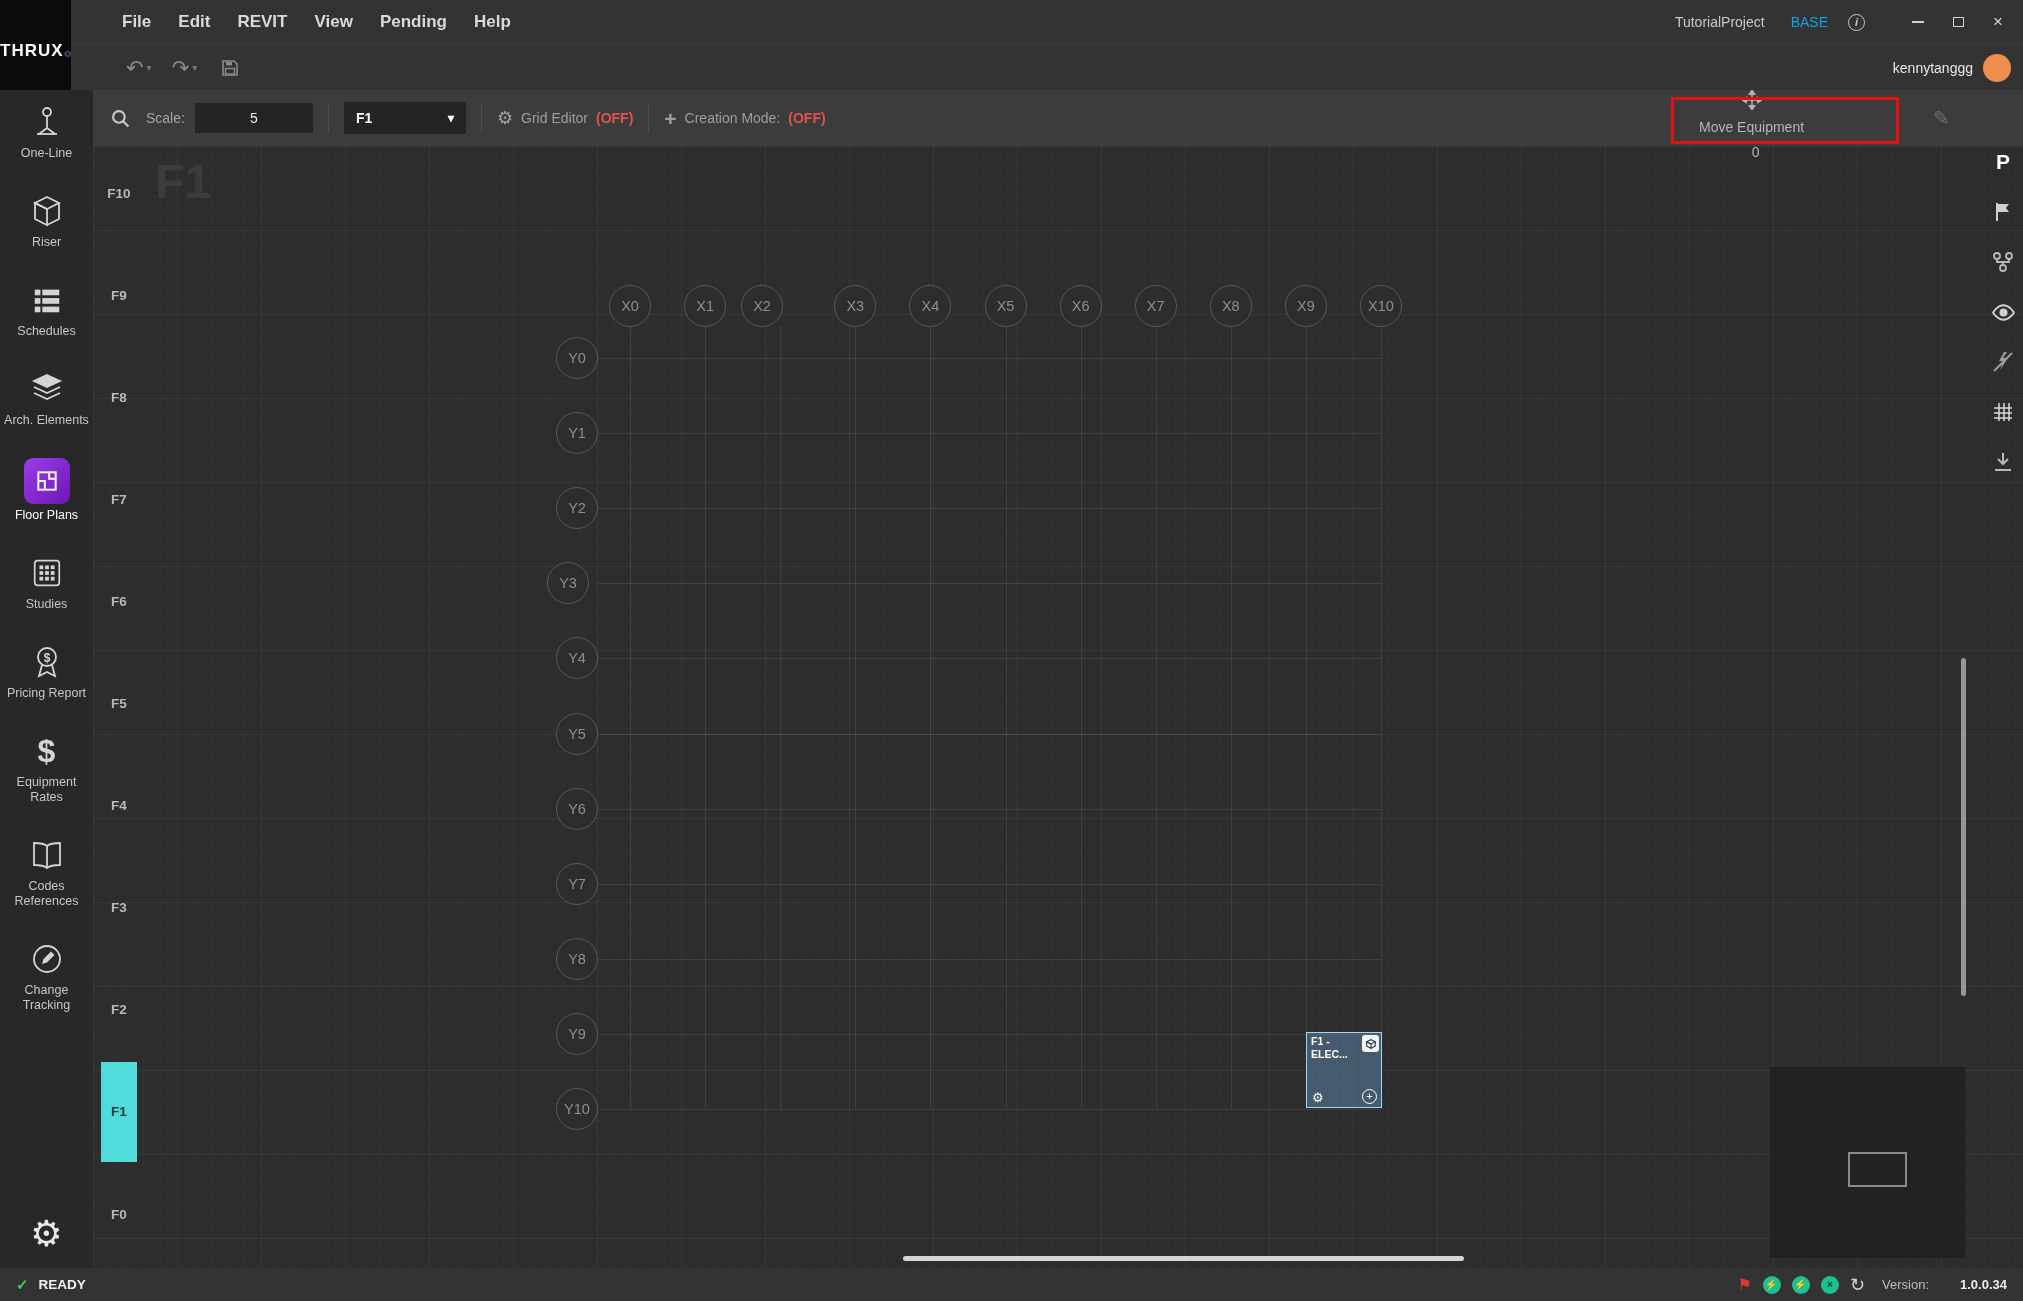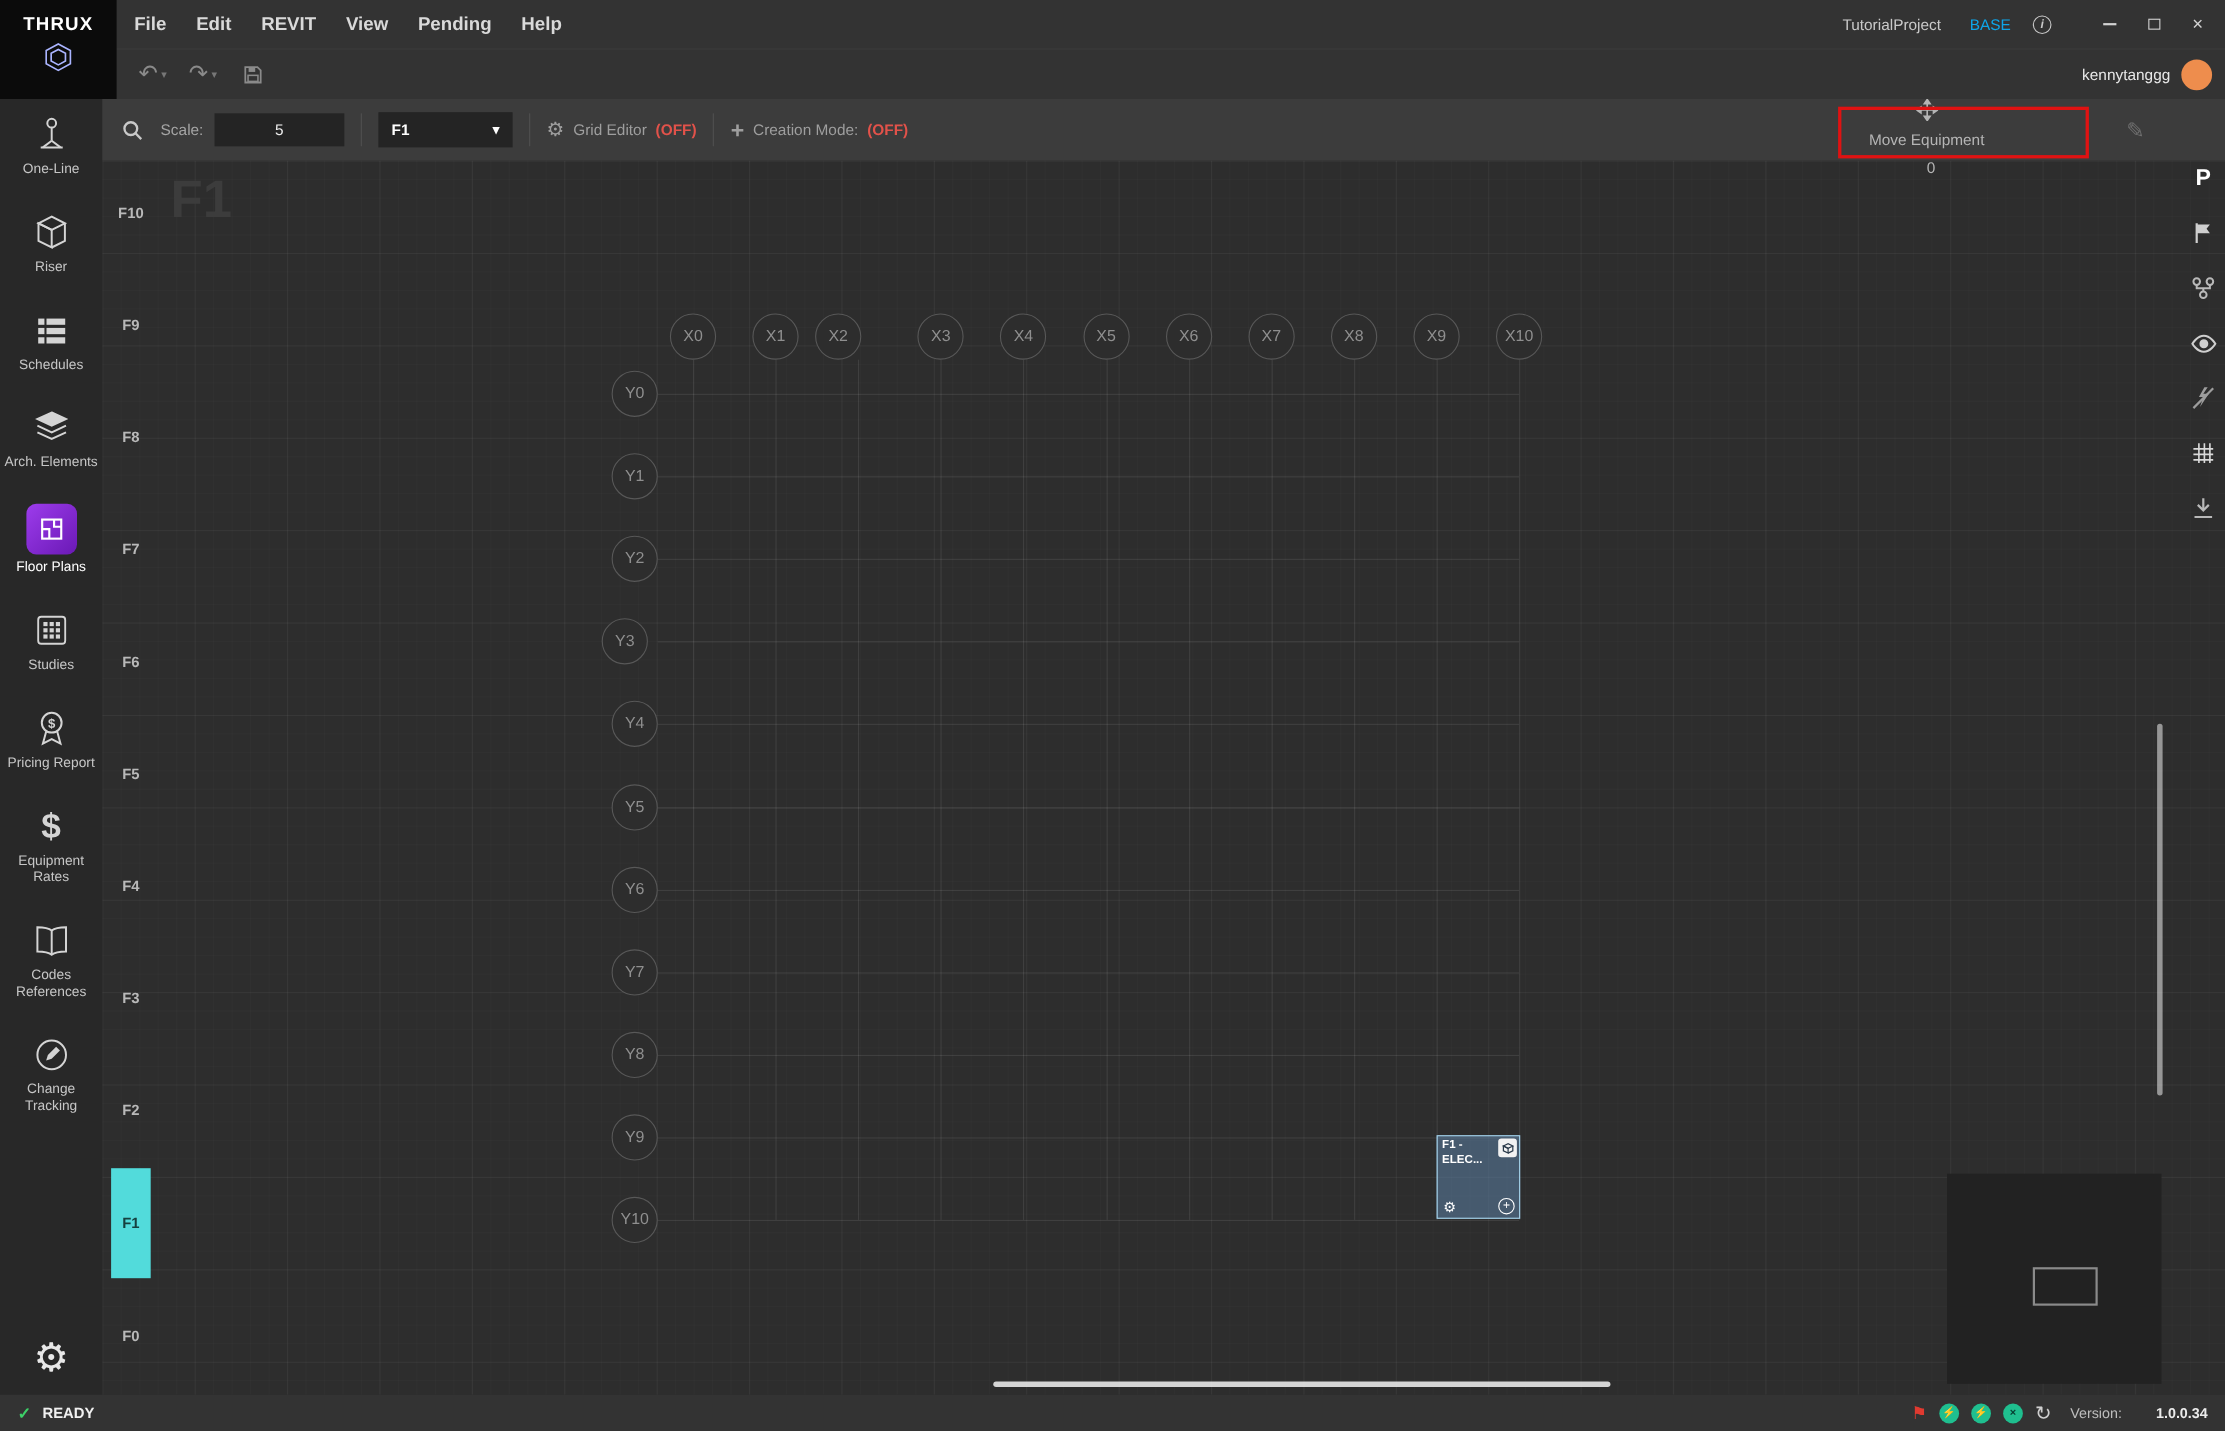--- a/index.html
+++ b/index.html
@@ -21,21 +21,21 @@
   .max-box { width:11px; height:10px; border:1.5px solid #d3d3d3; display:inline-block; }
   .quick-row { height:45px; display:flex; align-items:center; padding-left:122px; padding-right:12px; }
   .qicon { color:#8a8a8a; font-size:21px; line-height:1; }
   .qchev { color:#777; font-size:10px; margin-left:3px; }
   .undo-m { margin-left:4px; } .redo-m { margin-left:20px; } .save-m { margin-left:24px; display:flex; align-items:center; }
   .quick-right { margin-left:auto; display:flex; align-items:center; gap:10px; }
   .username { color:#e8e8e8; font-size:14px; }
   .avatar { width:28px; height:28px; border-radius:50%; background:#ee8d4d; display:inline-block; }
 
   
-  .logo { position:absolute; left:0; top:0; width:106px; height:90px; background:#0b0b0b; z-index:40; display:flex; flex-direction:column; align-items:center; padding-top:12px; }
+  .logo { position:absolute; left:0; top:0; width:71px; height:90px; background:#0b0b0b; z-index:40; display:flex; flex-direction:row; align-items:center; padding-top:12px; }
   .logo-text { color:#ffffff; font-weight:bold; font-size:17px; letter-spacing:1px; }
   .logo svg { margin-top:5px; }
 
   
   .sidebar { position:absolute; left:0; top:90px; width:93px; height:1178px; background:#282828; z-index:20; display:flex; flex-direction:column; align-items:center; padding-top:12px; }
   .side-item { display:flex; flex-direction:column; align-items:center; margin-bottom:30px; width:100%; cursor:default; }
   .side-item .icn { height:40px; display:flex; align-items:center; justify-content:center; }
   .side-label { color:#c6c6c6; font-size:12.5px; text-align:center; line-height:1.2; margin-top:4px; }
   .side-item.active .side-label { color:#ffffff; }
   .fp-box { width:46px; height:46px; border-radius:9px; background:linear-gradient(135deg,#9d3cec,#6a19b5); display:flex; align-items:center; justify-content:center; }

